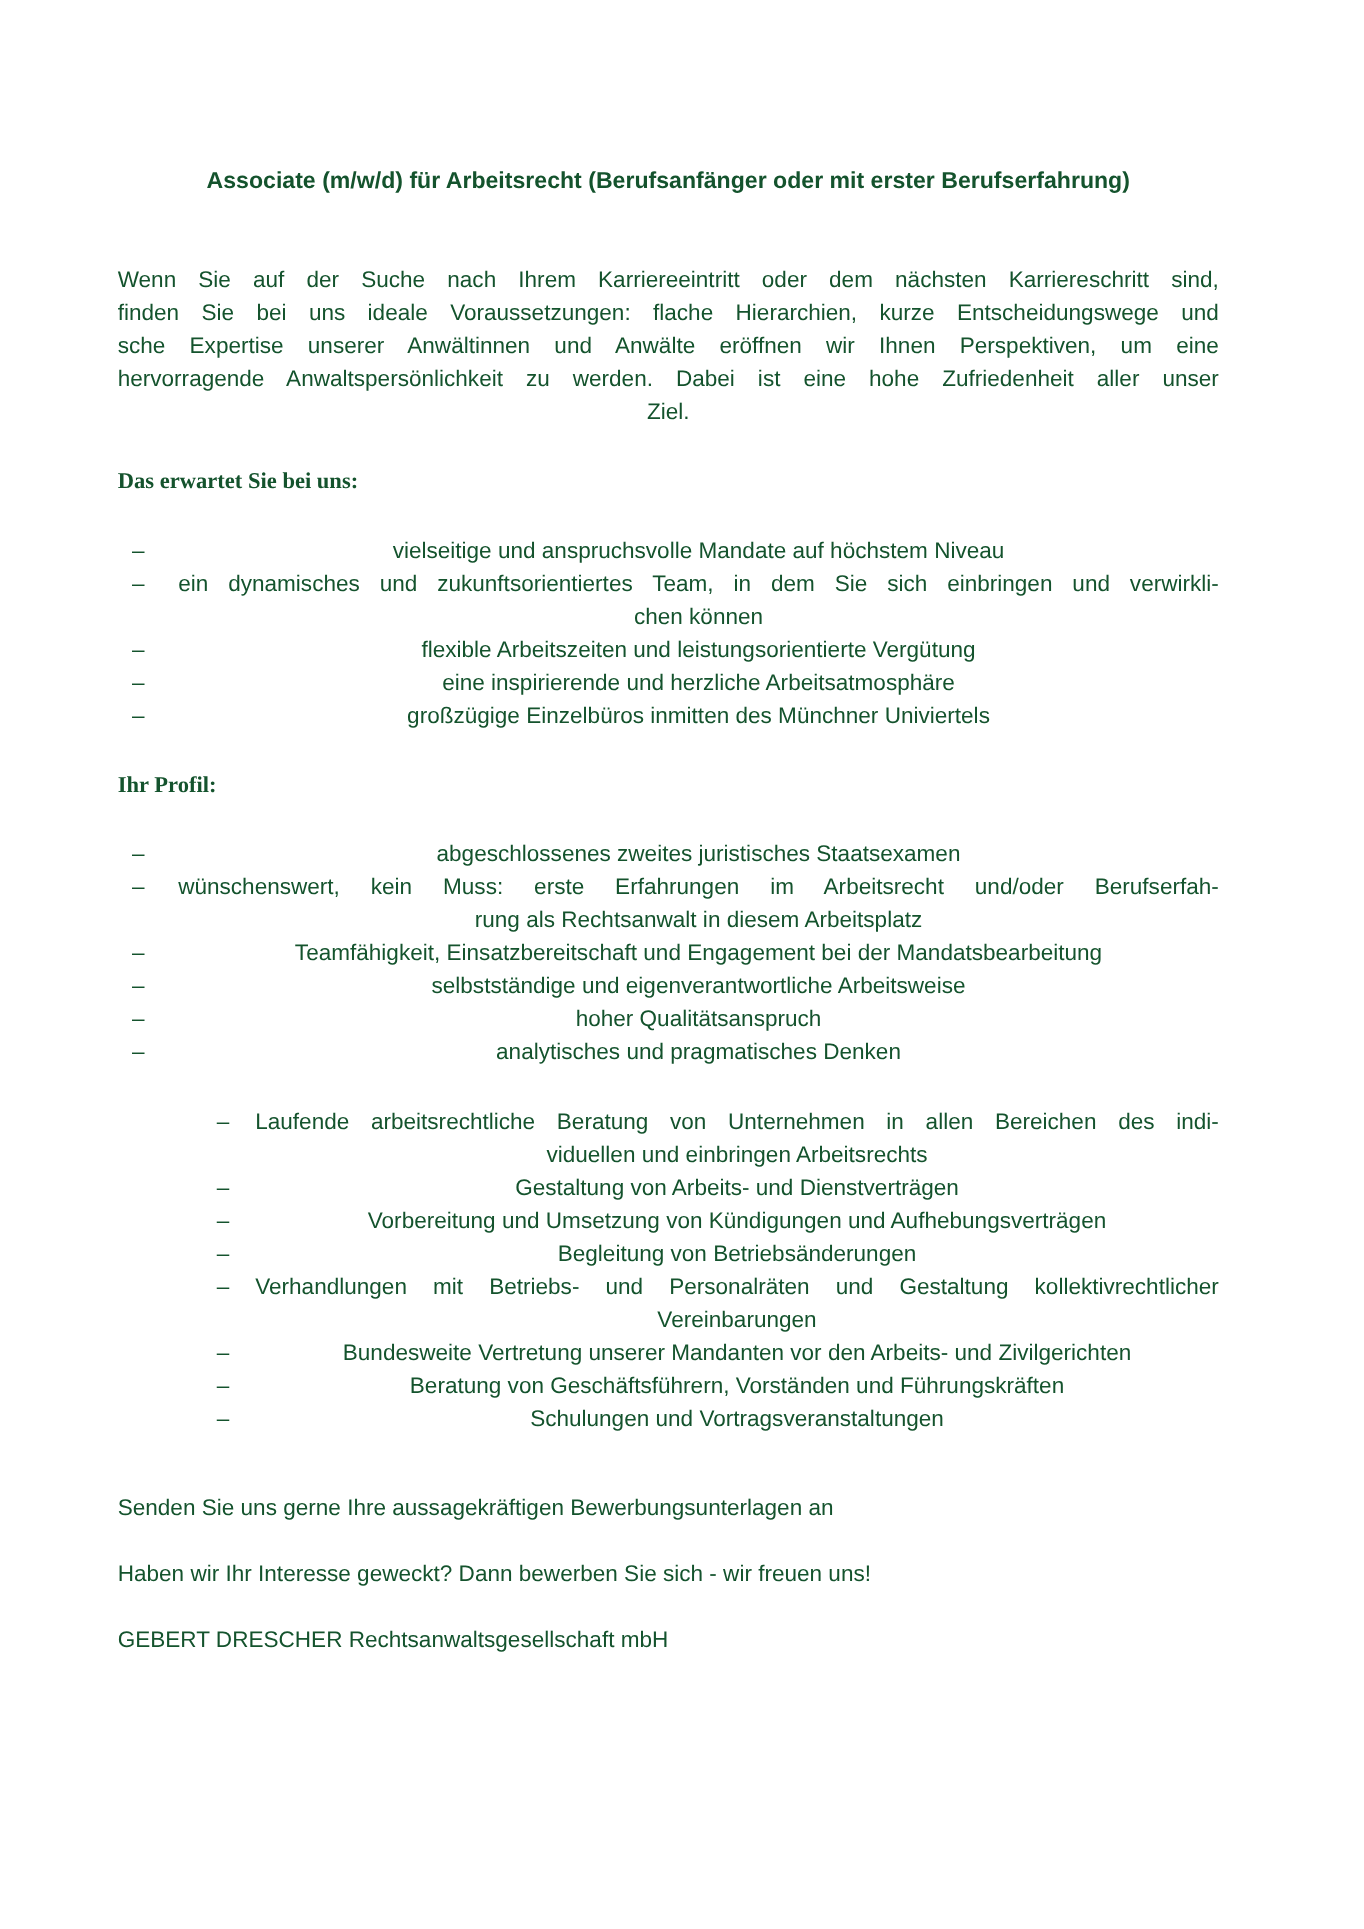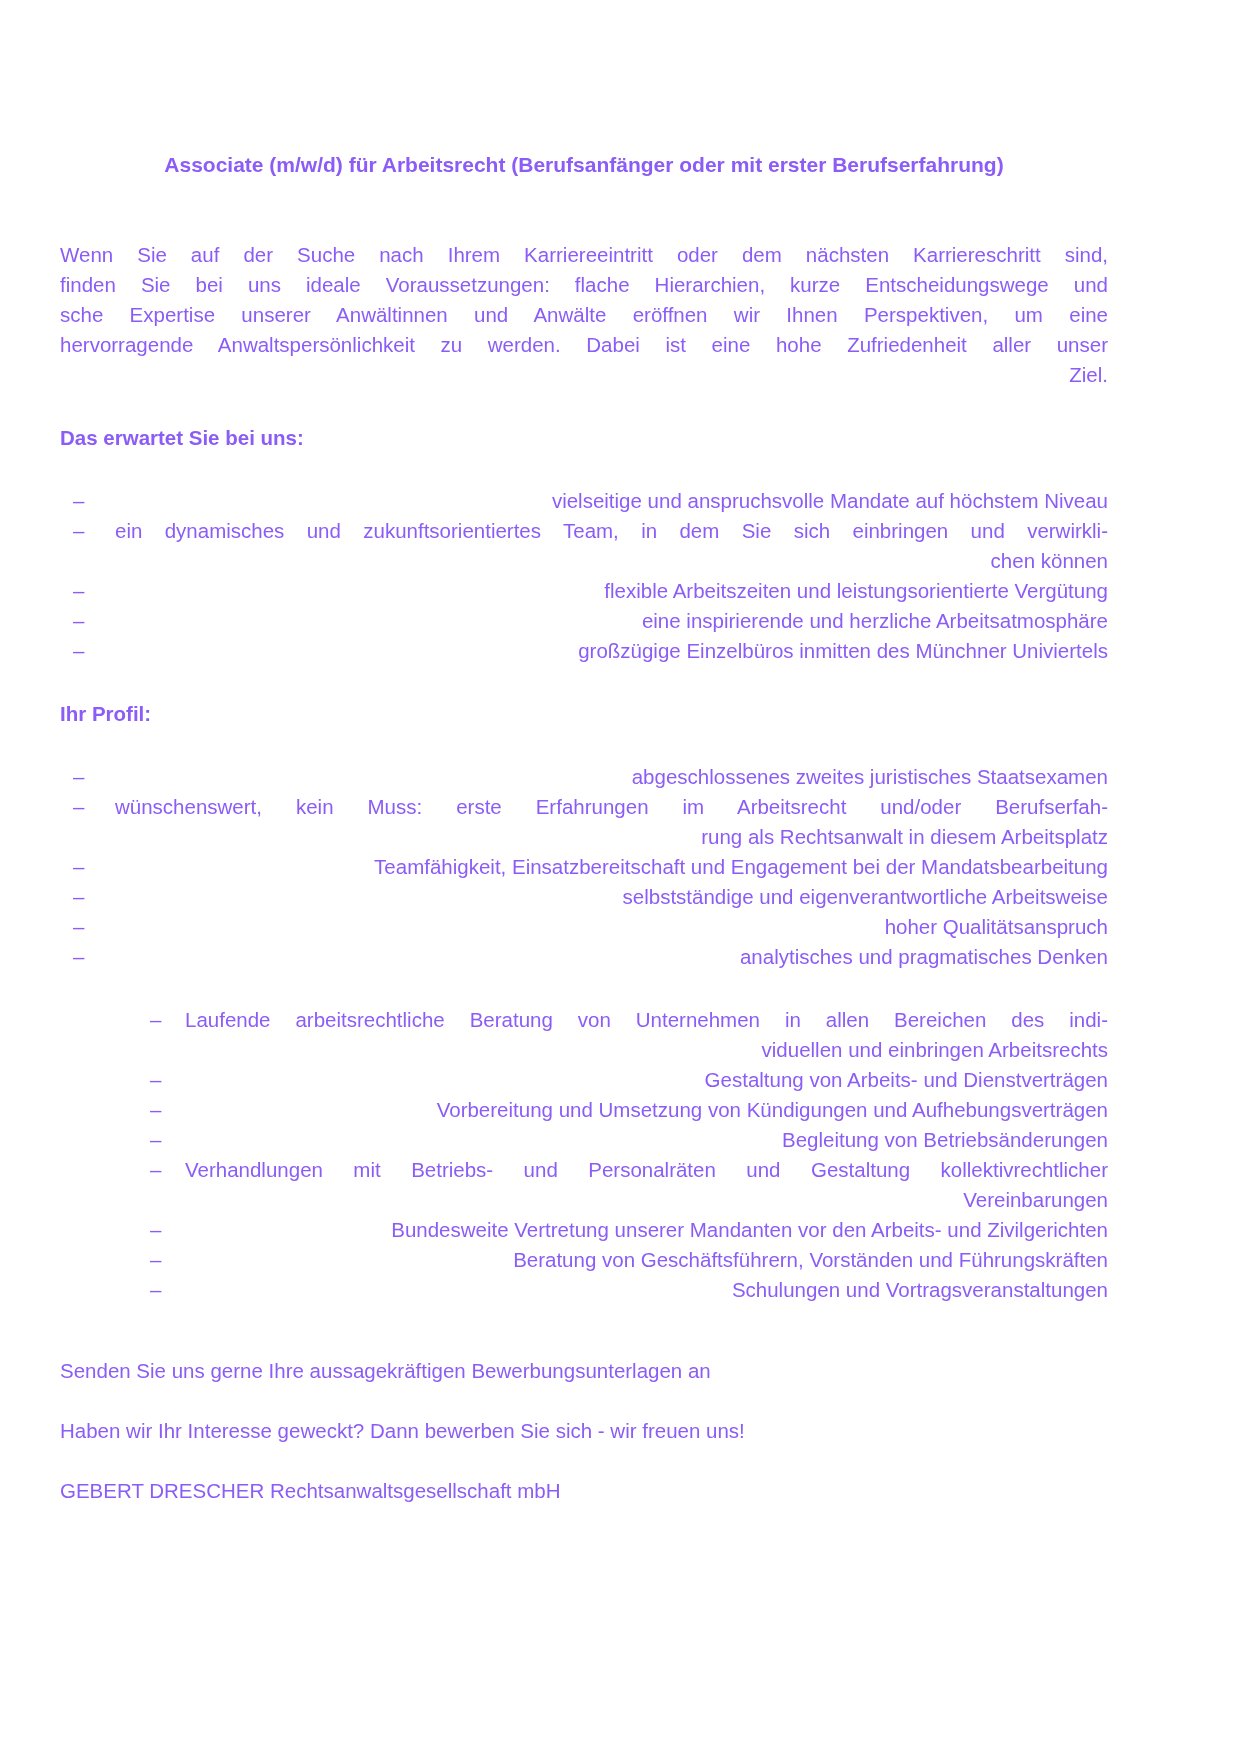--- a/index.html
+++ b/index.html
@@ -6,45 +6,46 @@
     margin: 0;
     padding: 0;
     background: #ffffff;
   }
   .page {
     position: relative;
     width: 1240px;
     height: 1754px;
     box-sizing: border-box;
     background: #ffffff;
-    color: #8b5cf6;
+    color: #14532d;
     font-family: "Liberation Sans", sans-serif;
     font-size: 20.5px;
     line-height: 30px;
-    padding: 150px 132px 0 60px;
+    padding: 150px 132px 0 107px;
     overflow: hidden;
   }
   .doc-title {
     font-weight: bold;
     font-size: 21px;
     text-align: center;
     margin: 0 0 60px 0;
     white-space: nowrap;
   }
   .intro { margin: 0 0 33px 0; }
-  .ln { text-align: right; }
+  .ln { text-align: center; }
   .ln.j {
     text-align: justify;
     text-align-last: justify;
     text-justify: inter-word;
   }
   .sec-h {
     font-size: 20.5px;
     font-weight: bold;
     margin: 0 0 33px 0;
+    font-family: Liberation Serif, serif;
   }
   ul.list {
     list-style: none;
     margin: 0 0 33px 0;
     padding: 0;
   }
   ul.list li {
     position: relative;
     padding-left: 55px;
   }

